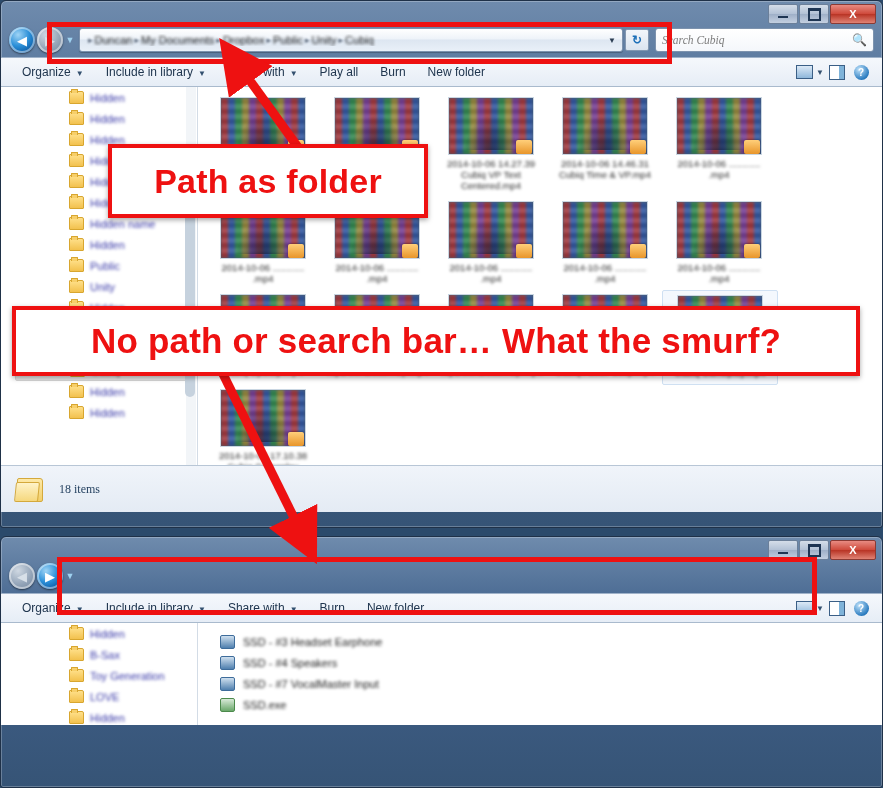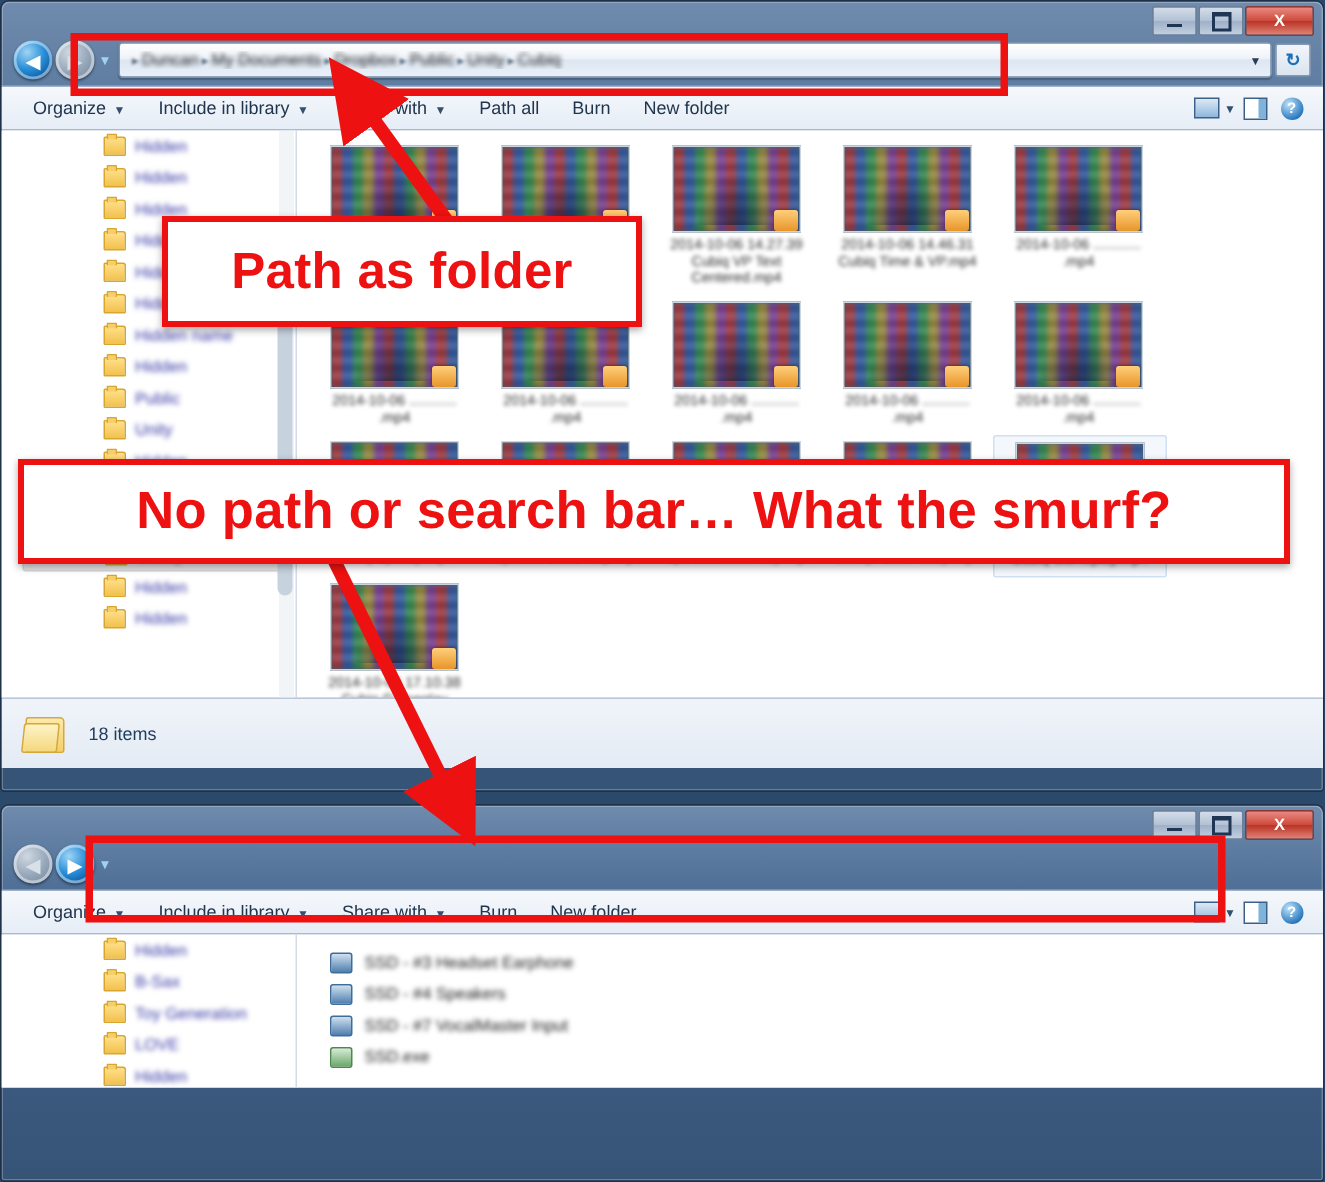--- a/index.html
+++ b/index.html
@@ -117,21 +117,21 @@
 
   
   .statusbar{height:46px;background:linear-gradient(180deg,#f0f4fa 0%,#e4ebf4 100%);
     border-top:1px solid #b8c6d6;display:flex;align-items:center;padding-left:14px;gap:14px;}
   .statfolder{width:30px;height:26px;position:relative;flex:none;}
   .statfolder .bk{position:absolute;left:2px;top:2px;width:24px;height:22px;
     background:linear-gradient(180deg,#fde9a8,#f2cf6a);border:1px solid #d4a93c;border-radius:2px 3px 2px 2px;}
   .statfolder .fr{position:absolute;left:0px;top:6px;width:22px;height:18px;
     background:linear-gradient(180deg,#fef3c8,#f5d87e);border:1px solid #d4a93c;border-radius:2px;
     transform:skewX(-6deg);}
-  .statustext{font-size:12px;color:#1f3c5c;}
+  .statustext{font-size:12px;color:#1f3c5c;font-family:Liberation Serif, serif;}
 
   
   .anno{position:absolute;background:#fff;border:4px solid #ee1111;
     display:flex;align-items:center;justify-content:center;
     color:#ee1111;font-weight:bold;letter-spacing:.2px;
     box-shadow:0 2px 5px rgba(0,0,0,.35);z-index:60;}
   #anno-path{left:108px;top:144px;width:312px;height:66px;font-size:34px;}
   #anno-nobar{left:12px;top:306px;width:840px;height:62px;font-size:35px;}
   .hlbox{position:absolute;border:5px solid #ee1111;z-index:55;box-sizing:border-box;}
   #hl-addr{left:47px;top:22px;width:625px;height:42px;}
@@ -170,27 +170,31 @@
         <span class="sep">▸</span>
         <span class="crumb">Public</span>
         <span class="sep">▸</span>
         <span class="crumb">Unity</span>
         <span class="sep">▸</span>
         <span class="crumb">Cubiq</span>
       </div>
       <div class="addr-drop">▼</div>
     </div>
     <div class="refresh">↻</div>
+    <div class="searchbox">
+      <span class="ph">Search Cubiq</span>
+      <span class="mag">🔍</span>
+    </div>
   </div>
 
   <div class="toolbar">
     <div class="tbitem"><span>Organize</span><span class="car">▼</span></div>
     <div class="tbitem"><span>Include in library</span><span class="car">▼</span></div>
     <div class="tbitem"><span>Share with</span><span class="car">▼</span></div>
-    <div class="tbitem">Path all</div>
+    <div class="tbitem">Play all</div>
     <div class="tbitem">Burn</div>
     <div class="tbitem">New folder</div>
     <div class="tbspacer"></div>
     <div class="tbicon">
         <span class="ic-view"></span>
       </div>
     <div class="caret-sm">▼</div>
     <div class="tbicon">
         <span class="ic-pane"></span>
       </div>

